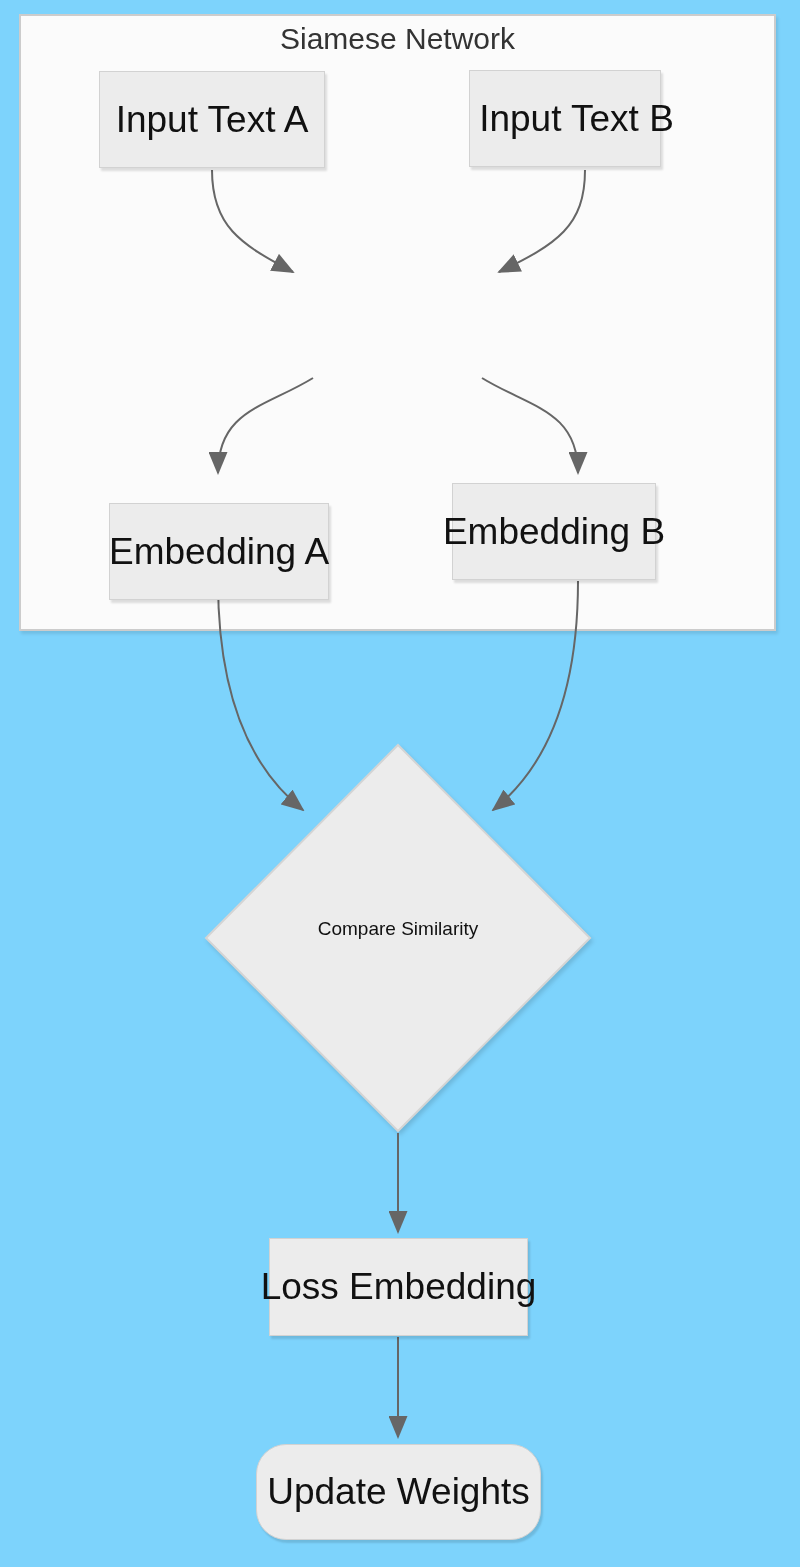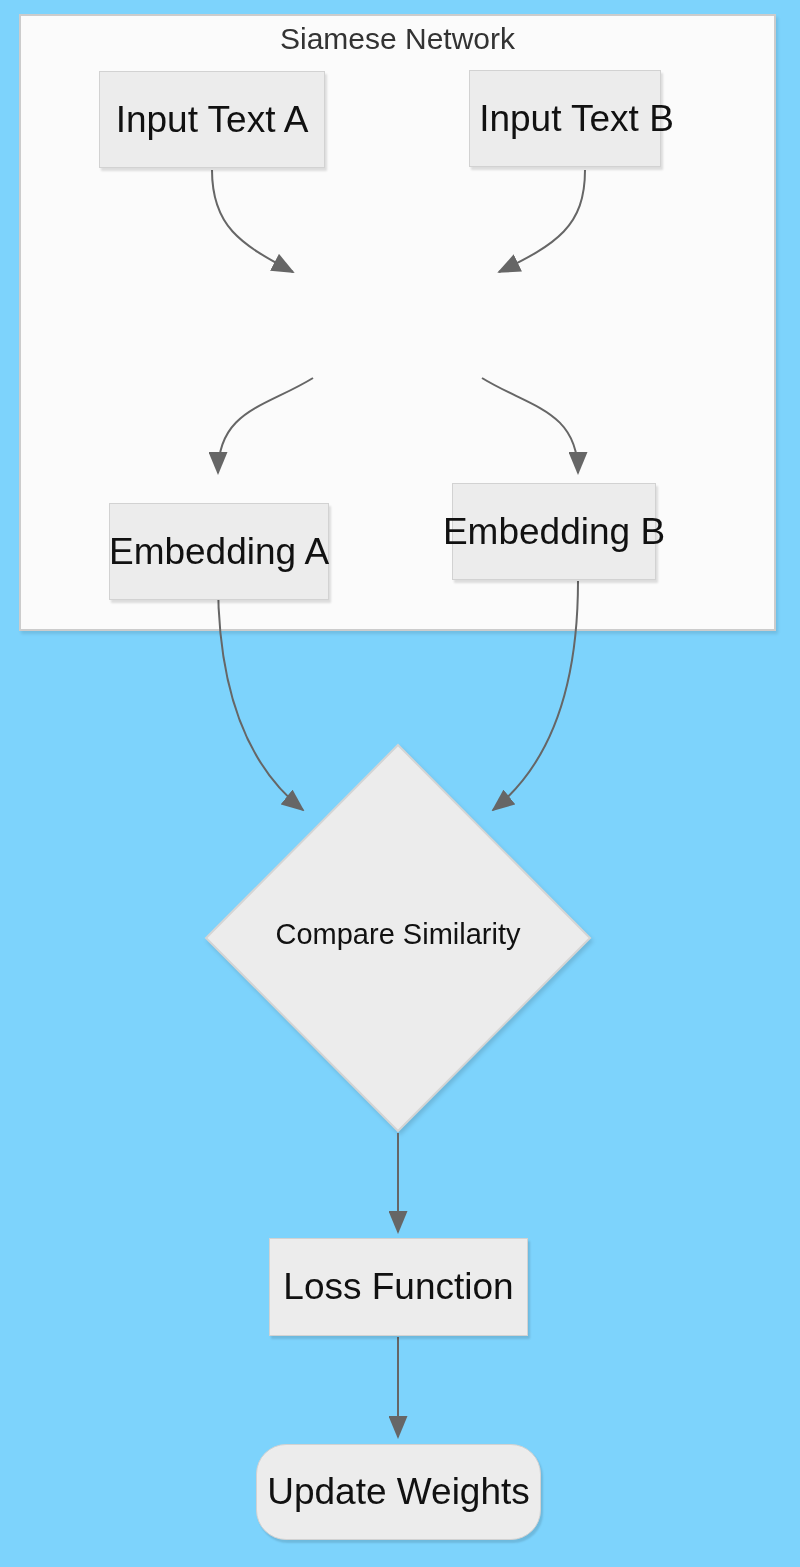--- a/index.html
+++ b/index.html
@@ -63,21 +63,21 @@
     background: var(--highlight-fill, #cce0ff);
     border: 3px solid var(--highlight-border, #2e2e2e);
     border-radius: 12px;
     box-shadow: 1px 3px 1px rgba(50,50,50,0.45);
   }
   .diamond-label {
     position: absolute;
     left: 248px; top: 918px;
     width: 300px;
     text-align: center;
-    font-size: 29px;
+    font-size: 19px;
     color: var(--text, #111111);
     white-space: nowrap;
   }
   
   .n-input-a    { left:  99px; top:   71px; width: 226px; height: 97px; }
   .n-input-b    { left: 469px; top:   70px; width: 192px; height: 97px; padding-left: 23px; }
   .n-transformer{ left: 279px; top:  276px; width: 238px; height: 99px; }
   .n-embed-a    { left:  109px; top:  483px; width: 220px; height: 97px; margin-top: 20px; }
   .n-embed-b    { left: 452px; top:  483px; width: 204px; height: 97px; }
   .n-loss       { left: 269px; top: 1238px; width: 259px; height: 98px; }
@@ -114,17 +114,17 @@
 
   <div class="node n-input-b">Input Text B</div>
 
 
   <div class="node n-embed-a">Embedding A</div>
 
   <div class="node n-embed-b">Embedding B</div>
 
   <div class="diamond-label">Compare Similarity</div>
 
-  <div class="node n-loss">Loss Function</div>
+  <div class="node n-loss">Loss Embedding</div>
 
   <div class="node n-update">Update Weights</div>
 
 </div>
 
 </body></html>

